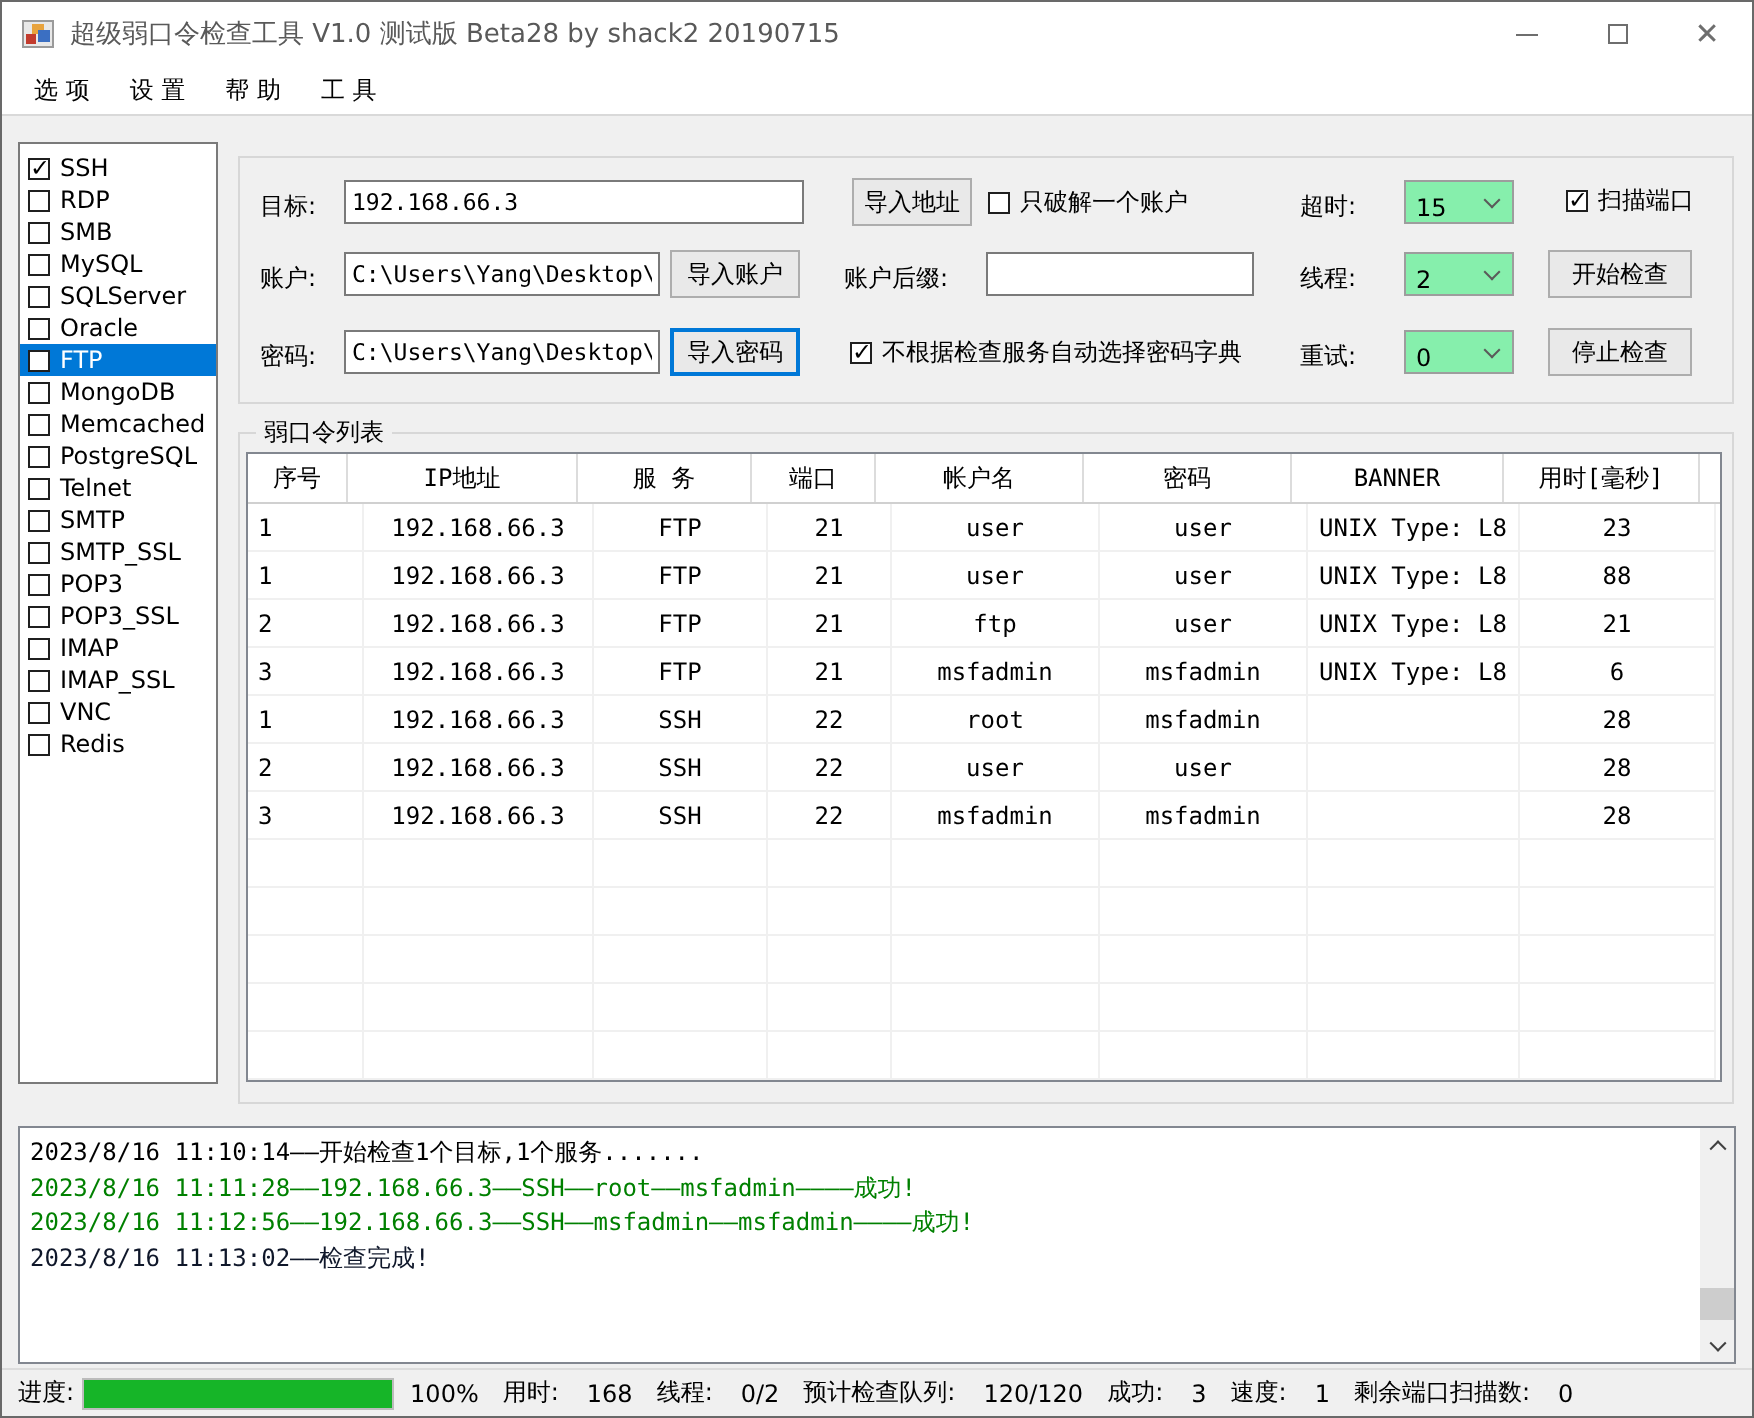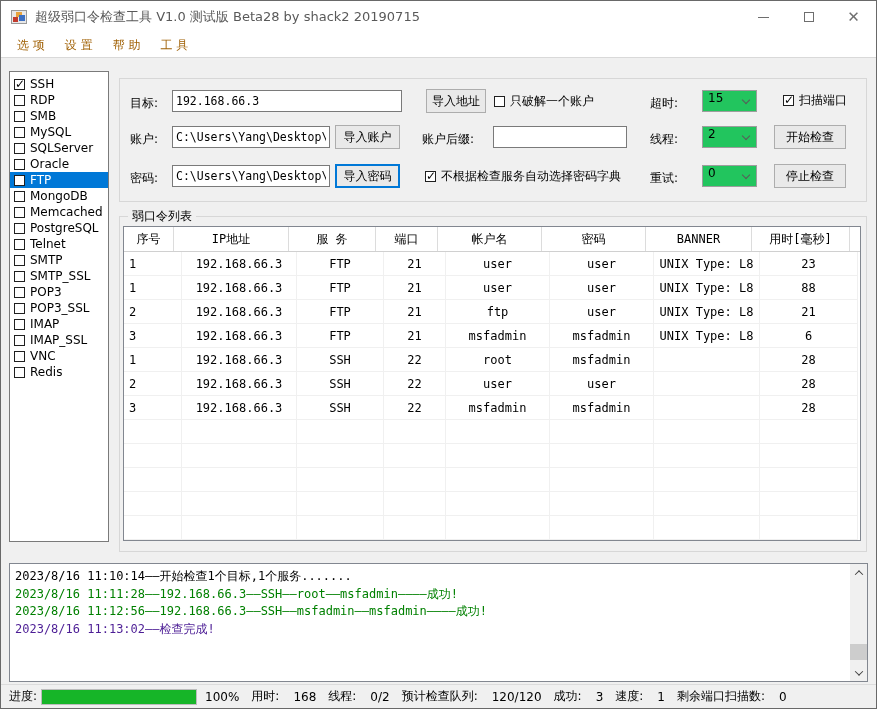--- a/index.html
+++ b/index.html
@@ -22,21 +22,21 @@
   .title-text { margin-left:8px; color:#595959; font-size:13px; white-space:nowrap; }
   .win-controls { margin-left:auto; display:flex; height:32px; }
   .win-btn { width:45px; height:32px; display:flex; align-items:center; justify-content:center; }
   .glyph-min { width:11px; height:1px; background:#6e6e6e; }
   .glyph-max { width:10px; height:10px; border:1px solid #6e6e6e; }
   .glyph-close { font-size:15px; color:#6e6e6e; line-height:1; font-weight:400; }
 
   
   .menubar { position:absolute; left:0; top:32px; right:0; height:25px; background:#fff;
     border-bottom:1px solid #d9d9d9; display:flex; align-items:center; padding-left:6px; }
-  .menu-item { padding:3px 10px; color:#a16207; }
+  .menu-item { padding:3px 10px; color:#000000; }
 
   
   .svc-panel { position:absolute; left:8px; top:70px; width:100px; height:471px;
     background:#fff; border:1px solid #7a7a7a; padding-top:4px; overflow:hidden; }
   .svc-item { height:16px; display:flex; align-items:center; gap:5px; padding-left:4px;
     font-size:12px; white-space:nowrap; }
   .svc-item.selected { background:var(--accent,#0078d7); color:#fff; }
   .cb { width:11px; height:11px; border:1px solid #1f1f1f; background:#fff; position:relative; flex:none; }
   .cb.checked::after { content:"✓"; position:absolute; left:0px; top:-3px; font-size:12px; color:#000; }
 
@@ -47,22 +47,22 @@
   .gb-label { position:absolute; top:-9px; left:8px; background:#f0f0f0; padding:0 4px; font-size:12px; }
 
   .lbl { position:absolute; font-size:12px; white-space:nowrap; }
   .txt { position:absolute; background:#fff; border:1px solid #7a7a7a;
     font:11.5px "DejaVu Sans Mono","Liberation Mono",monospace; padding:0 3px; height:22px;
     white-space:nowrap; overflow:hidden; outline:none; }
   .btn { position:absolute; background:#e9e9e9; border:1px solid #adadad; height:24px;
     display:flex; align-items:center; justify-content:center; font-size:12px; cursor:default; }
   .btn.focused { border:2px solid var(--accent,#0078d7); }
   .chk { position:absolute; display:flex; align-items:center; gap:5px; white-space:nowrap; }
-  .combo { position:absolute; width:55px; height:22px; background:#22c55e; border:1px solid #9d9d9d;
-    display:flex; align-items:flex-start; padding-left:5px; font-size:12px; }
+  .combo { position:absolute; width:55px; height:22px; background:#86efac; border:1px solid #9d9d9d;
+    display:flex; align-items:flex-end; padding-left:5px; font-size:12px; }
   .chev { position:absolute; right:7px; top:6px; width:6px; height:6px;
     border-right:1.4px solid #5a5a5a; border-bottom:1.4px solid #5a5a5a; transform:rotate(45deg); }
 
   
   .table { position:absolute; left:3px; top:9px; width:738px; height:315px;
     background:#fff; border:1px solid #828790; overflow:hidden;
     font:12px "DejaVu Sans Mono","Liberation Mono",monospace; }
   .thead { display:flex; height:25px; border-bottom:1px solid #d0d0d0; }
   .th { display:flex; align-items:center; justify-content:center; border-right:1px solid #dcdcdc;
     white-space:nowrap; overflow:hidden; }
@@ -386,21 +386,21 @@
           </div>
         </div>
     </div>
   </div>
 
   <div class="logbox">
     <div class="log-content" id="logContent">
         <div class="log-line" style="color: rgb(0, 0, 0);">2023/8/16 11:10:14——开始检查1个目标,1个服务.......</div>
         <div class="log-line" style="color: rgb(0, 128, 0);">2023/8/16 11:11:28——192.168.66.3——SSH——root——msfadmin————成功!</div>
         <div class="log-line" style="color: rgb(0, 128, 0);">2023/8/16 11:12:56——192.168.66.3——SSH——msfadmin——msfadmin————成功!</div>
-        <div class="log-line" style="color: #4c1d95;">2023/8/16 11:13:02——检查完成!</div>
+        <div class="log-line" style="color: #0f172a;">2023/8/16 11:13:02——检查完成!</div>
       </div>
     <div class="vscroll">
       <div class="sb-btn sb-up">
           <span class="sb-chev"></span>
         </div>
       <div class="sb-thumb"></div>
       <div class="sb-btn sb-down">
           <span class="sb-chev"></span>
         </div>
     </div>

